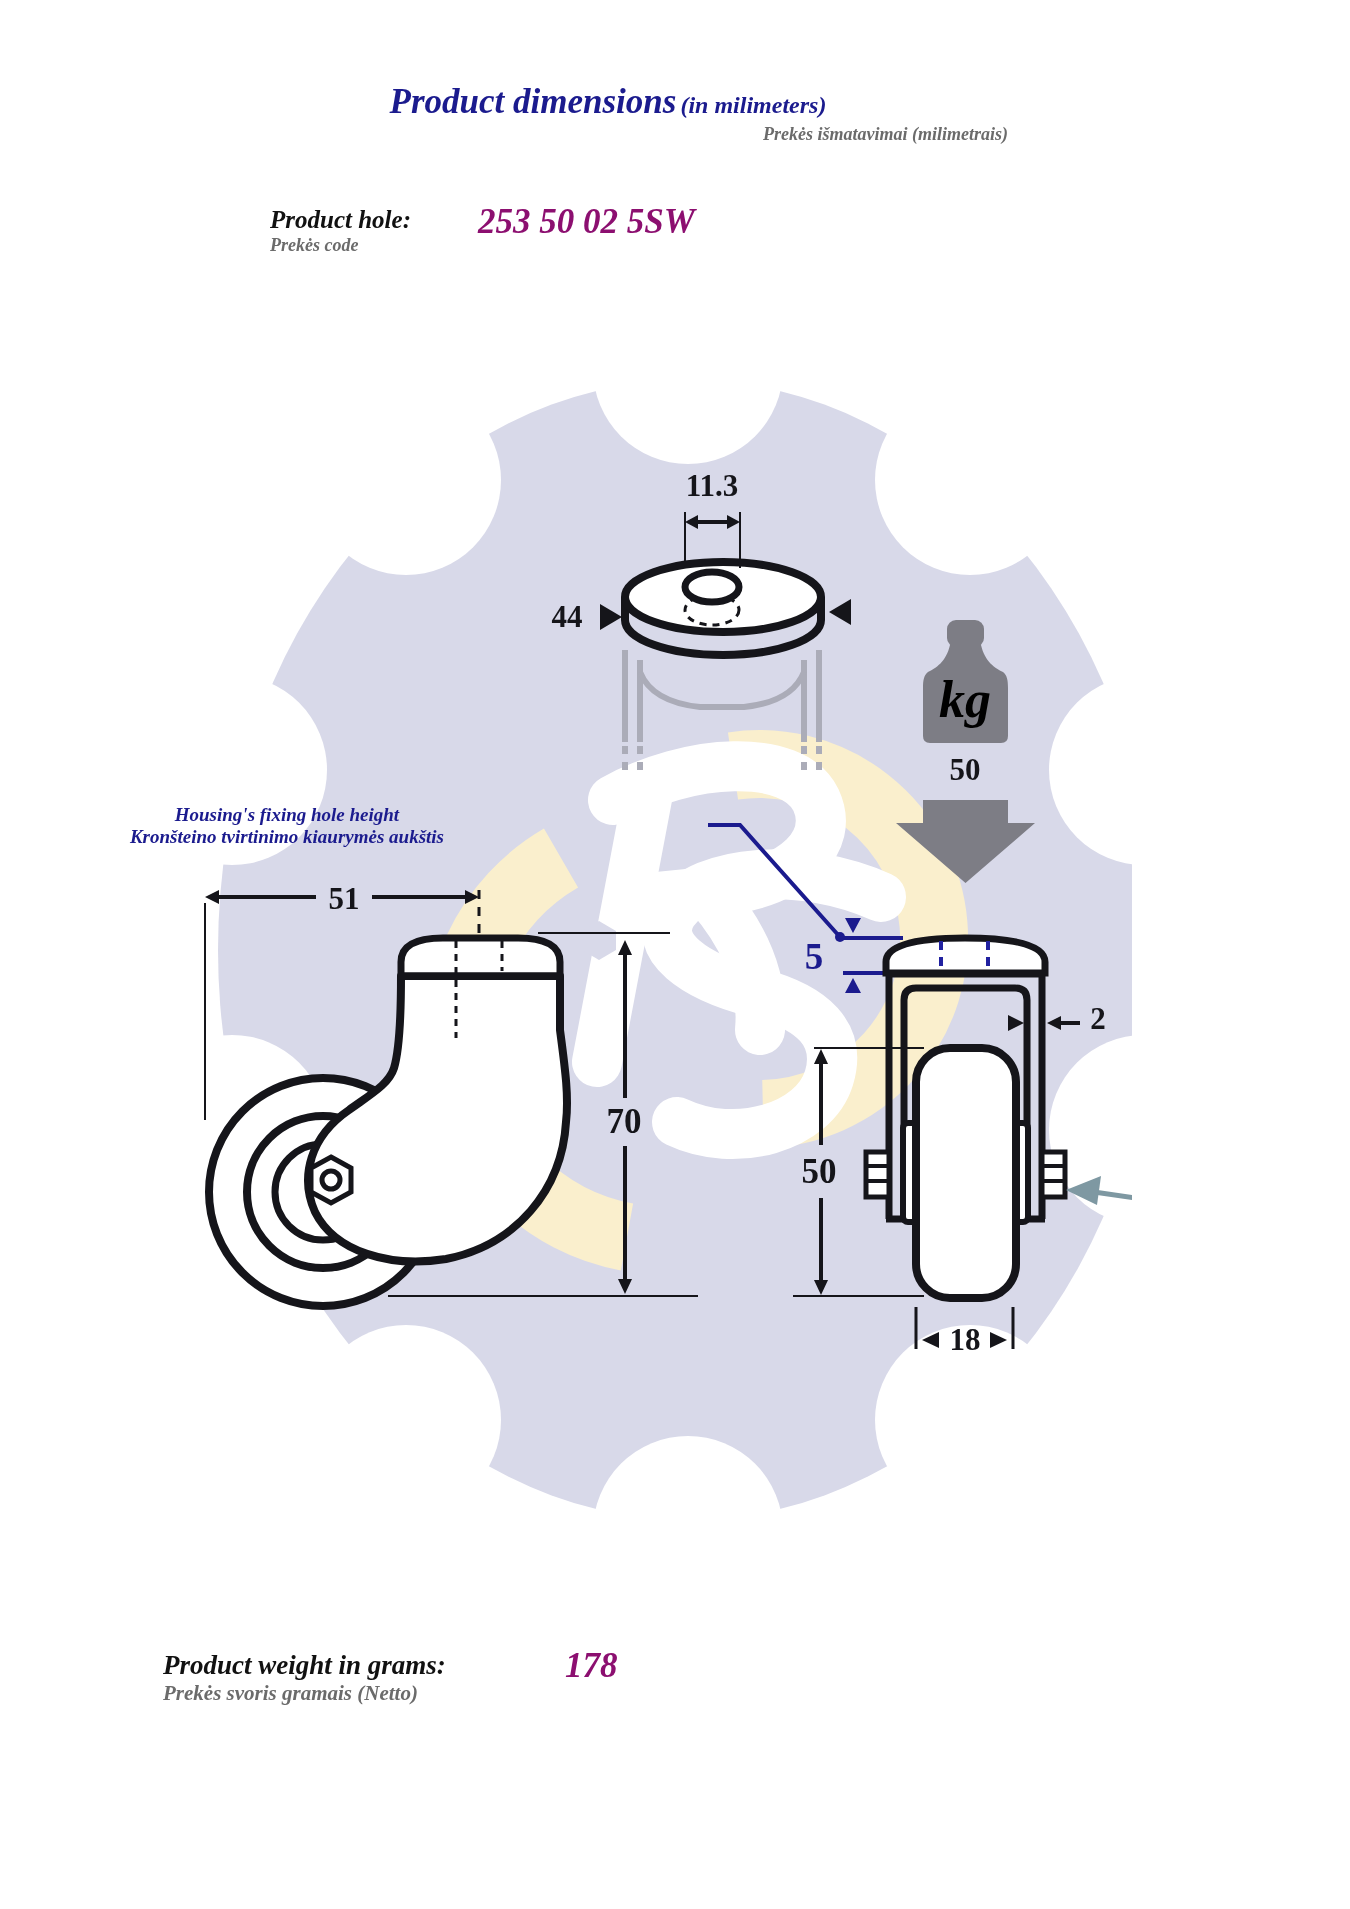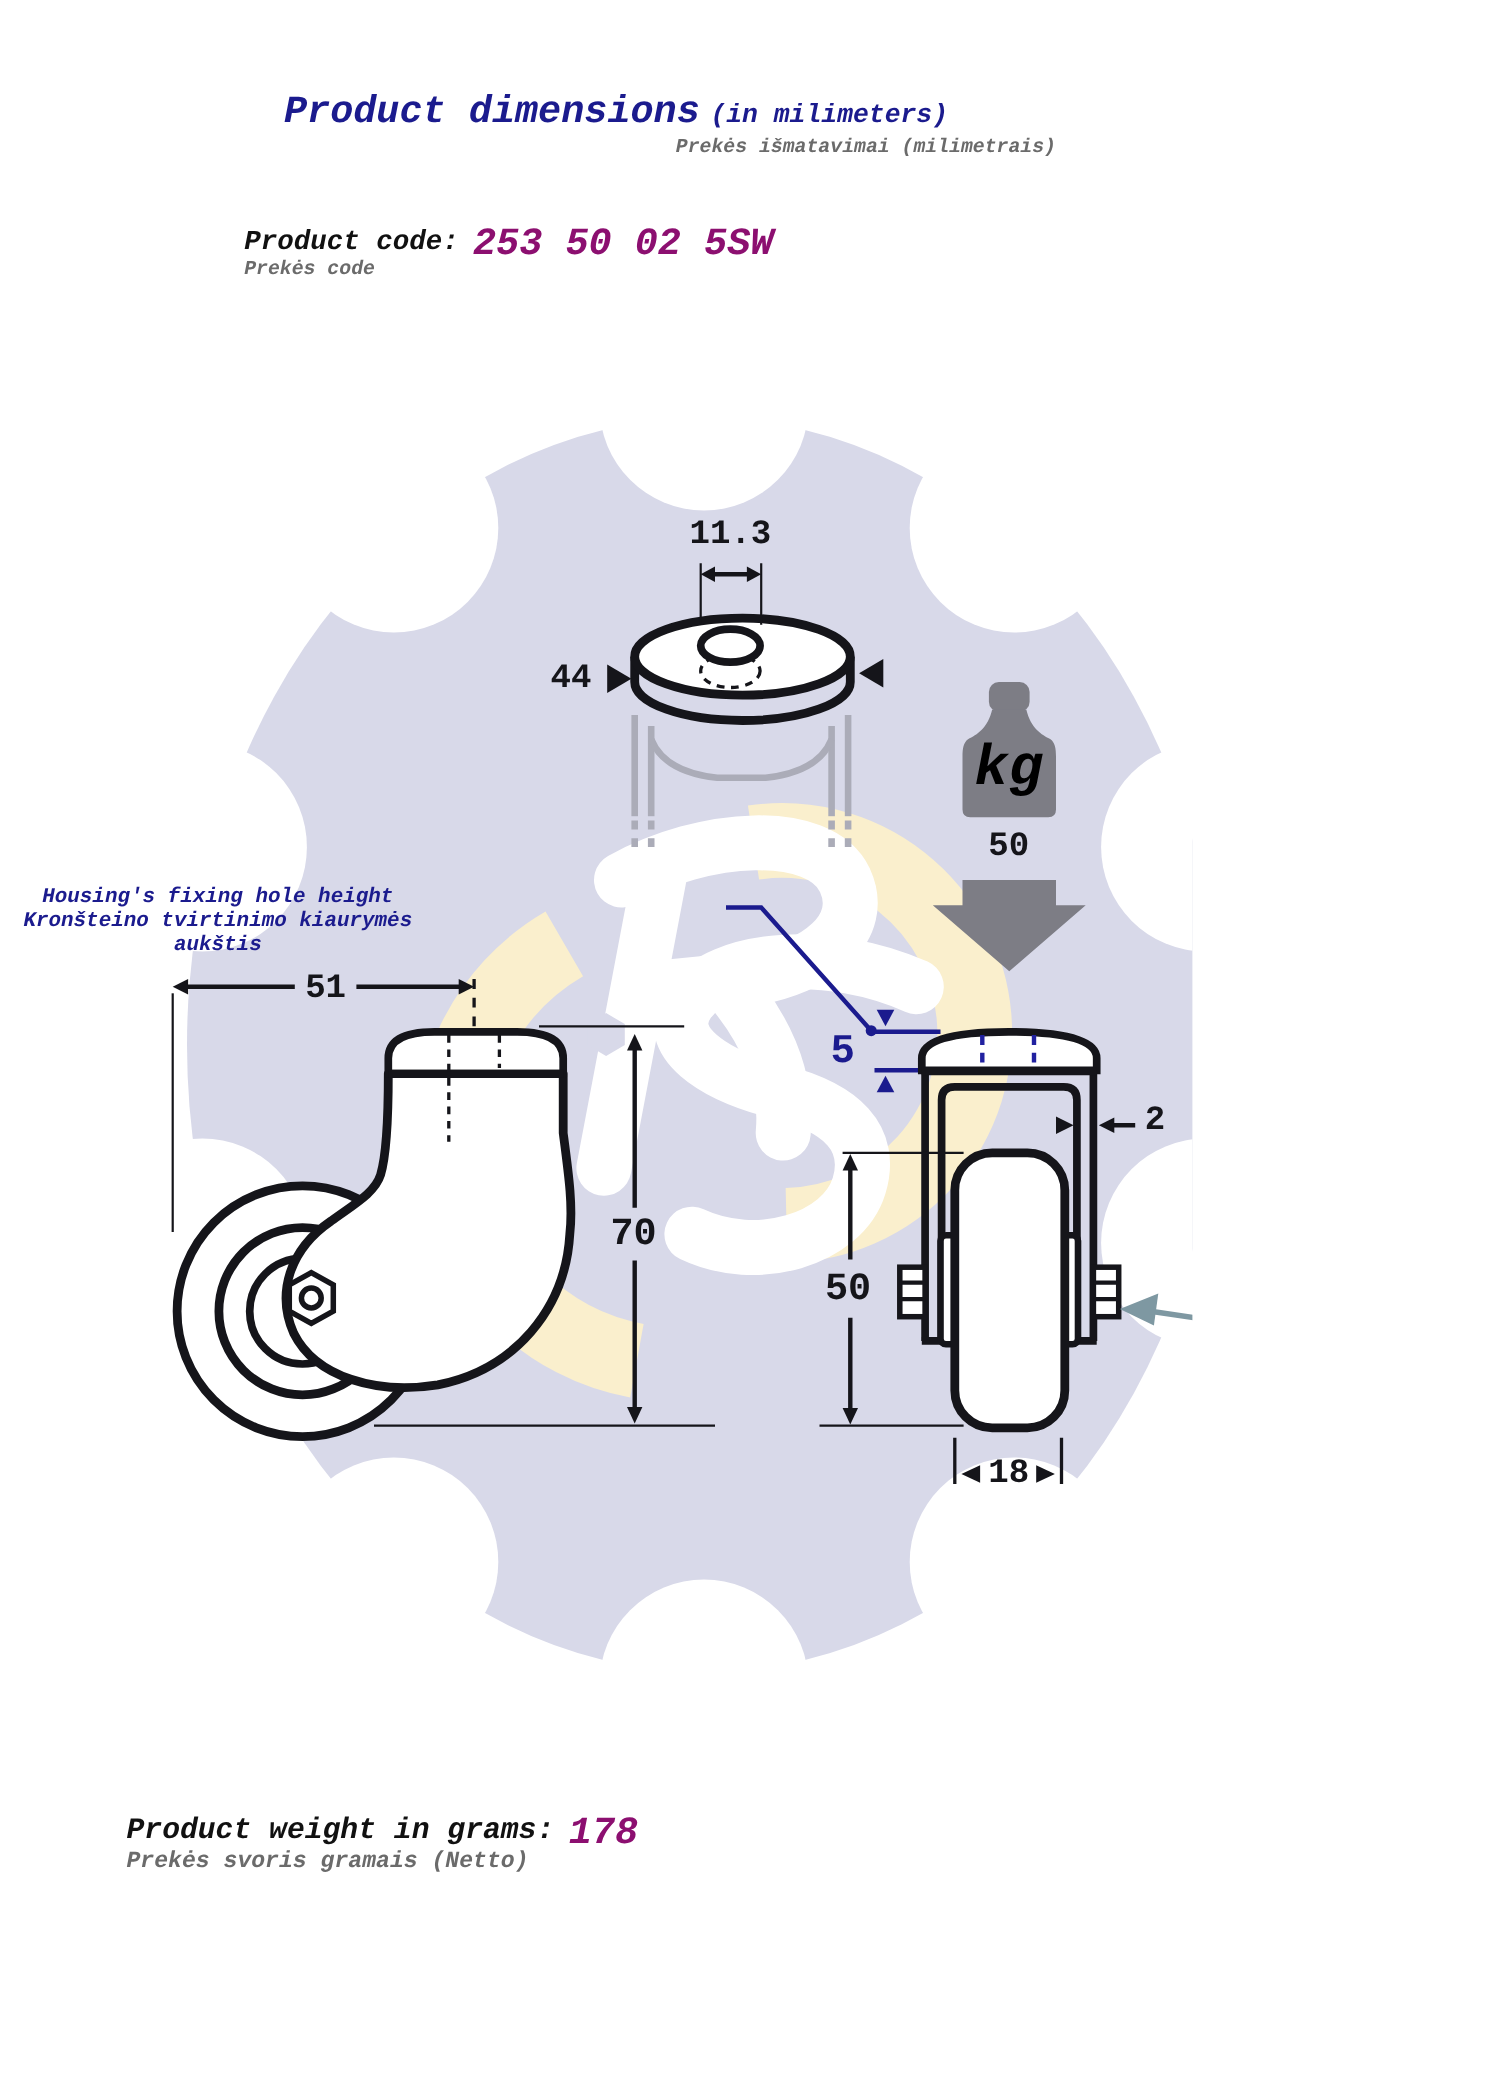--- a/index.html
+++ b/index.html
@@ -1,17 +1,17 @@
 <!DOCTYPE html>
 <html><head>
 <meta charset="utf-8">
 <style>
   html,body{margin:0;padding:0;background:#ffffff;}
   #canvas{position:relative;width:1084px;height:1909px;background:#ffffff;overflow:hidden;
-          font-family:Liberation Mono, monospace;}
+          font-family:Liberation Serif, serif;margin-left:48px;}
   svg{position:absolute;left:0;top:0;}
   .t{position:absolute;transform:translate(-50%,-50%);white-space:nowrap;}
   .dim{font-weight:bold;color:#15151a;}
   .navy{color:var(--navy,#1b1b8e);}
   .purple{color:var(--purple,#8c0f70);}
   .gray{color:#6b6b6b;}
   .teal{color:var(--teal,#157d9e);}
   .it{font-style:italic;}
   .b{font-weight:bold;}
   #title-row{position:absolute;left:160px;top:82px;width:800px;text-align:center;}
@@ -190,21 +190,21 @@
     </g>
   </svg>
 
   <div id="title-row">
     <span class="main navy it b">Product dimensions</span>
     <span class="suffix navy it b">(in milimeters)</span>
   </div>
   <div id="subtitle" class="gray it b">Prekės išmatavimai (milimetrais)</div>
 
   <div id="code-label">
-    <div class="l1 it b" style="color:#111;">Product code:</div>
+    <div class="l1 it b" style="color:#111;">Product hole:</div>
     <div class="l2 it b gray">Prekės code</div>
   </div>
   <div id="code-value" class="purple it b">253 50 02 5SW</div>
 
   <div class="t" style="left:664px;top:486px;font-size:31px;">
     <span class="dim">11.3</span></div>
   <div class="t" style="left:519px;top:617px;font-size:31px;">
     <span class="dim">44</span></div>
 
   <div class="t it b" style="left:917px;top:699px;font-size:52px;color:#000000;">kg</div>

